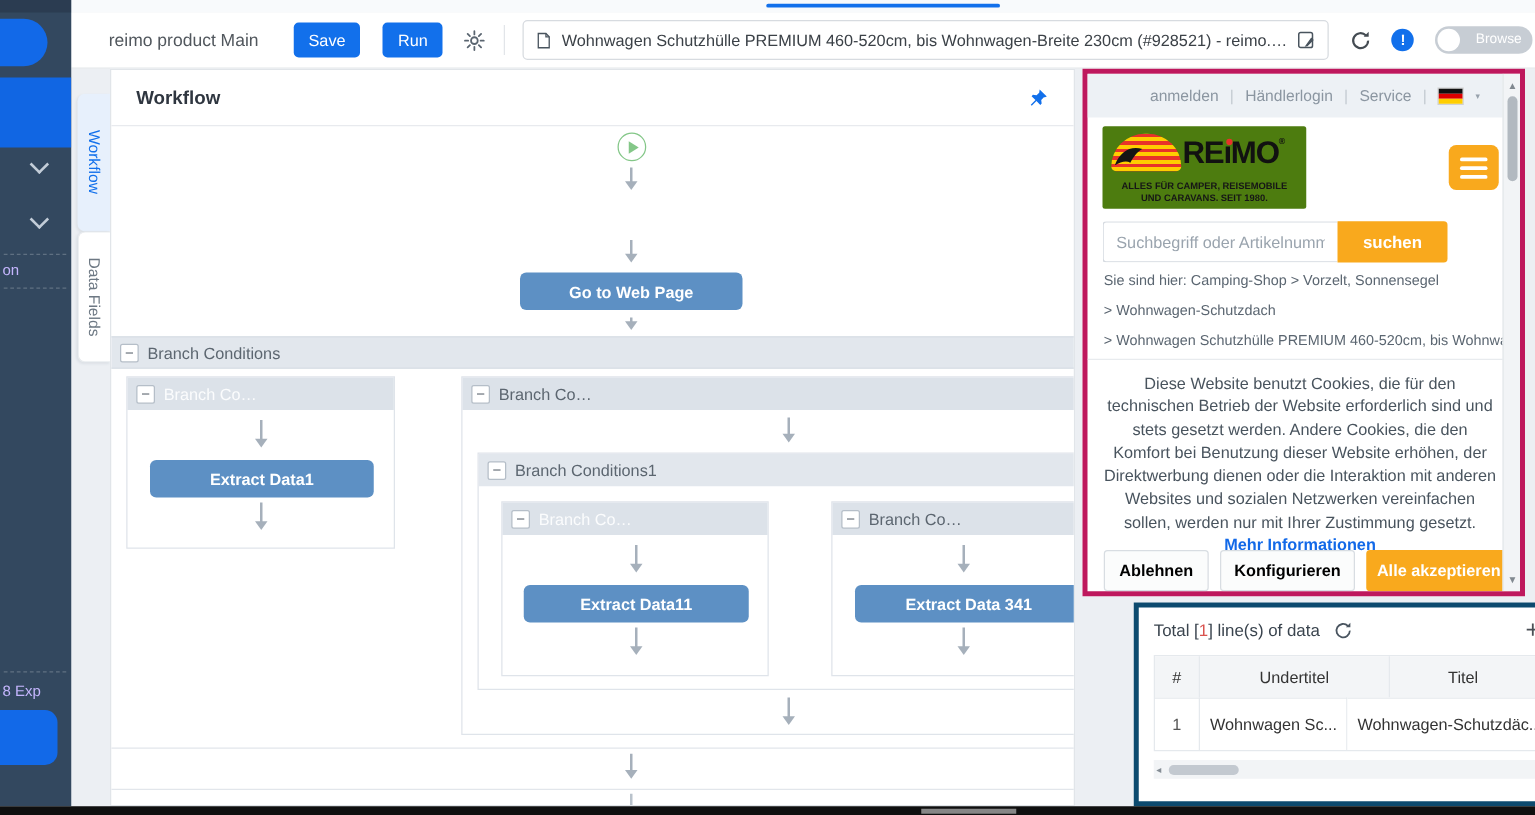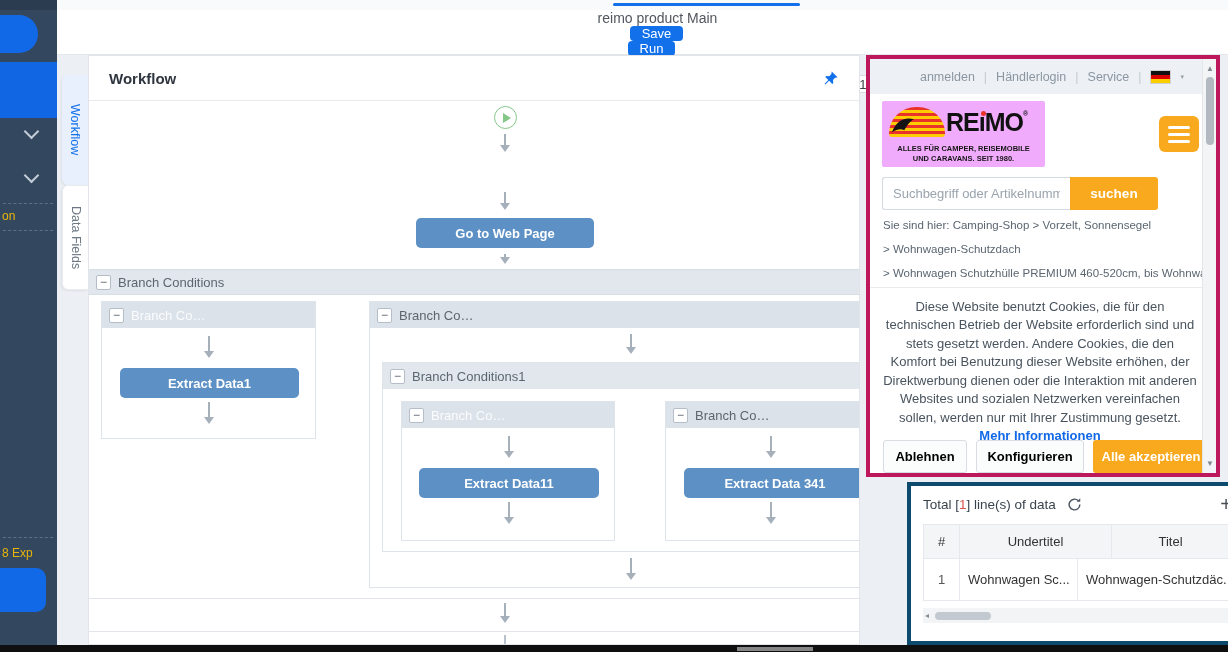--- a/index.html
+++ b/index.html
@@ -3,40 +3,40 @@
 <meta charset="utf-8">
 <style>
   * { margin:0; padding:0; box-sizing:border-box; }
   html,body { width:1228px; height:652px; overflow:hidden; font-family:"Liberation Sans",sans-serif; background:#eceff3; }
   .abs { position:absolute; }
   .app { position:absolute; inset:0; width:1228px; height:652px; background:#eceff3; overflow:hidden; }
 
   
   .topstrip { left:0; top:0; width:1228px; height:10px; background:#f8fafc; }
   .tabline { left:613px; top:3px; width:187px; height:3px; background:#1270eb; border-radius:2px; }
-  .toolbar { left:57px; top:10px; width:1171px; height:45px; background:#ffffff; border-bottom:1px solid #e4e7ea; display:flex; align-items:center;flex-direction:column; }
+  .toolbar { left:57px; top:10px; width:1171px; height:45px; background:#ffffff; border-bottom:1px solid #e4e7ea; display:flex; align-items:center; }
   .task-title { margin-left:30px; font-size:14px; color:#51575d; white-space:nowrap; }
   .btn-blue { background:#1270eb; color:#fff; border:none; border-radius:4px; font-size:13px; font-family:inherit; height:28px; padding:0 12px; cursor:pointer; }
   .icon-btn { background:none; border:none; cursor:pointer; display:flex; align-items:center; }
   .vdiv { width:1px; height:24px; background:#e2e5e9; margin:0 14px; }
   .urlbar { width:645px; height:32px; border:1px solid #d7dbe0; border-radius:4px; background:#fff; display:flex; align-items:center; padding:0 9px; gap:7px; }
   .urltext { flex:1; font-size:13px; color:#3b4147; white-space:nowrap; overflow:hidden; text-overflow:ellipsis; }
   .excl { width:18px; height:18px; border-radius:50%; background:#1270eb; color:#fff; font-size:12px; font-weight:bold; display:flex; align-items:center; justify-content:center; }
   .toggle { width:78px; height:22px; border-radius:11px; background:#c7cdd4; position:relative; cursor:pointer; }
   .knob { position:absolute; left:2px; top:2px; width:18px; height:18px; border-radius:50%; background:#fff; }
   .toggle-label { position:absolute; right:9px; top:4px; font-size:11px; color:#fff; }
 
   
   .sidebar { left:0; top:0; width:57px; height:645px; background:#33485f; overflow:hidden; }
   .sidebar-topstrip { left:0; top:0; width:57px; height:10px; background:#2b3c51; }
   .side-pill { left:-22px; top:15px; width:60px; height:38px; background:#1269e8; border-radius:20px; }
   .side-band { left:0; top:62px; width:57px; height:56px; background:#1166e3; }
   .chev { width:11px; height:11px; border-right:2px solid #c3cdd8; border-bottom:2px solid #c3cdd8; transform:rotate(45deg); }
   .dash { border-top:1px dashed rgba(255,255,255,.22); width:50px; left:3px; }
-  .side-text { color:#eab308; font-size:12px; white-space:nowrap; }
+  .side-text { color:#c4b5fd; font-size:12px; white-space:nowrap; }
   .side-btn { left:-26px; top:568px; width:72px; height:44px; background:#1269e8; border-radius:10px; border:none; cursor:pointer; }
 
   
   .vtab { left:62px; width:26px; writing-mode:vertical-rl; display:flex; align-items:center; justify-content:center; font-size:12.5px; border-radius:6px 0 0 6px; cursor:pointer; box-shadow:-1px 1px 2px rgba(40,60,90,.08); }
   .vtab-active { top:75px; height:110px; background:#e7f0fc; color:#1270eb; }
   .vtab-idle { top:185px; height:105px; background:#ffffff; color:#6d7883; border:1px solid #e9ecef; border-right:none; }
 
   
   .canvas { left:88px; top:55px; width:772px; height:590px; background:#fff; border:1px solid #e1e5e9; overflow:hidden; }
   .wf-titlerow { left:0; top:0; width:100%; height:45px; border-bottom:1px solid #e8eaee; display:flex; align-items:center; justify-content:space-between; padding:0 20px; }
@@ -54,21 +54,21 @@
   .bhead.dark { color:#5c6670; }
   .node { position:absolute; height:30px; background:#5d90c4; border-radius:5px; color:#fff; font-size:13px; font-weight:bold; display:flex; align-items:center; justify-content:center; cursor:pointer; }
   .hline { left:0; width:772px; height:1px; background:#e2e6eb; }
 
   
   .preview { left:866px; top:55px; width:354px; height:422px; background:#fff; border:4px solid #be185d; overflow:hidden; }
   .linksbar { left:0; top:0; width:100%; height:35px; background:#edf1f5; display:flex; align-items:center; justify-content:flex-end; gap:9px; padding-right:32px; font-size:12.5px; color:#8b96a1; }
   .linksep { color:#c3cad1; }
   .flag { width:21px; height:14px; display:flex; flex-direction:column; border:0.5px solid #d0d0d0; }
   .flag div { flex:1; }
-  .logo { left:12px; top:42px; width:163px; height:66px; background:#f0abfc; border-radius:2px; overflow:hidden; }
+  .logo { left:12px; top:42px; width:163px; height:66px; background:#4d7c0f; border-radius:2px; overflow:hidden; }
   .sun { position:absolute; left:7px; top:6px; width:56px; height:30px; background:repeating-linear-gradient(to bottom,#e8322a 0 3px,#ffcc00 3px 6px); border-radius:50% 50% 4px 4px / 90% 90% 4px 4px; }
   .logo-word { position:absolute; left:64px; top:7px; font-size:25px; font-weight:900; color:#111; letter-spacing:-1px; display:flex; align-items:flex-start; }
   .idot { position:relative; }
   .idot::before { content:""; position:absolute; left:2px; top:3px; width:5px; height:5px; border-radius:50%; background:#e8322a; }
   .reg { font-size:7px; font-weight:bold; margin-top:2px; }
   .tagline { position:absolute; left:0; width:163px; text-align:center; font-size:7.5px; font-weight:bold; color:#161616; }
   .burger { left:289px; top:57px; width:40px; height:36px; background:#f9a91d; border:none; border-radius:6px; display:flex; flex-direction:column; align-items:center; justify-content:center; gap:4px; cursor:pointer; }
   .burger span { width:22px; height:3px; background:#fff; border-radius:2px; }
   .search-input { left:12px; top:118px; width:188px; height:33px; border:1px solid #d5dae0; border-right:none; border-radius:3px 0 0 3px; padding:0 10px; font-size:13px; color:#444; font-family:inherit; }
   .search-input::placeholder { color:#9aa4ae; }

